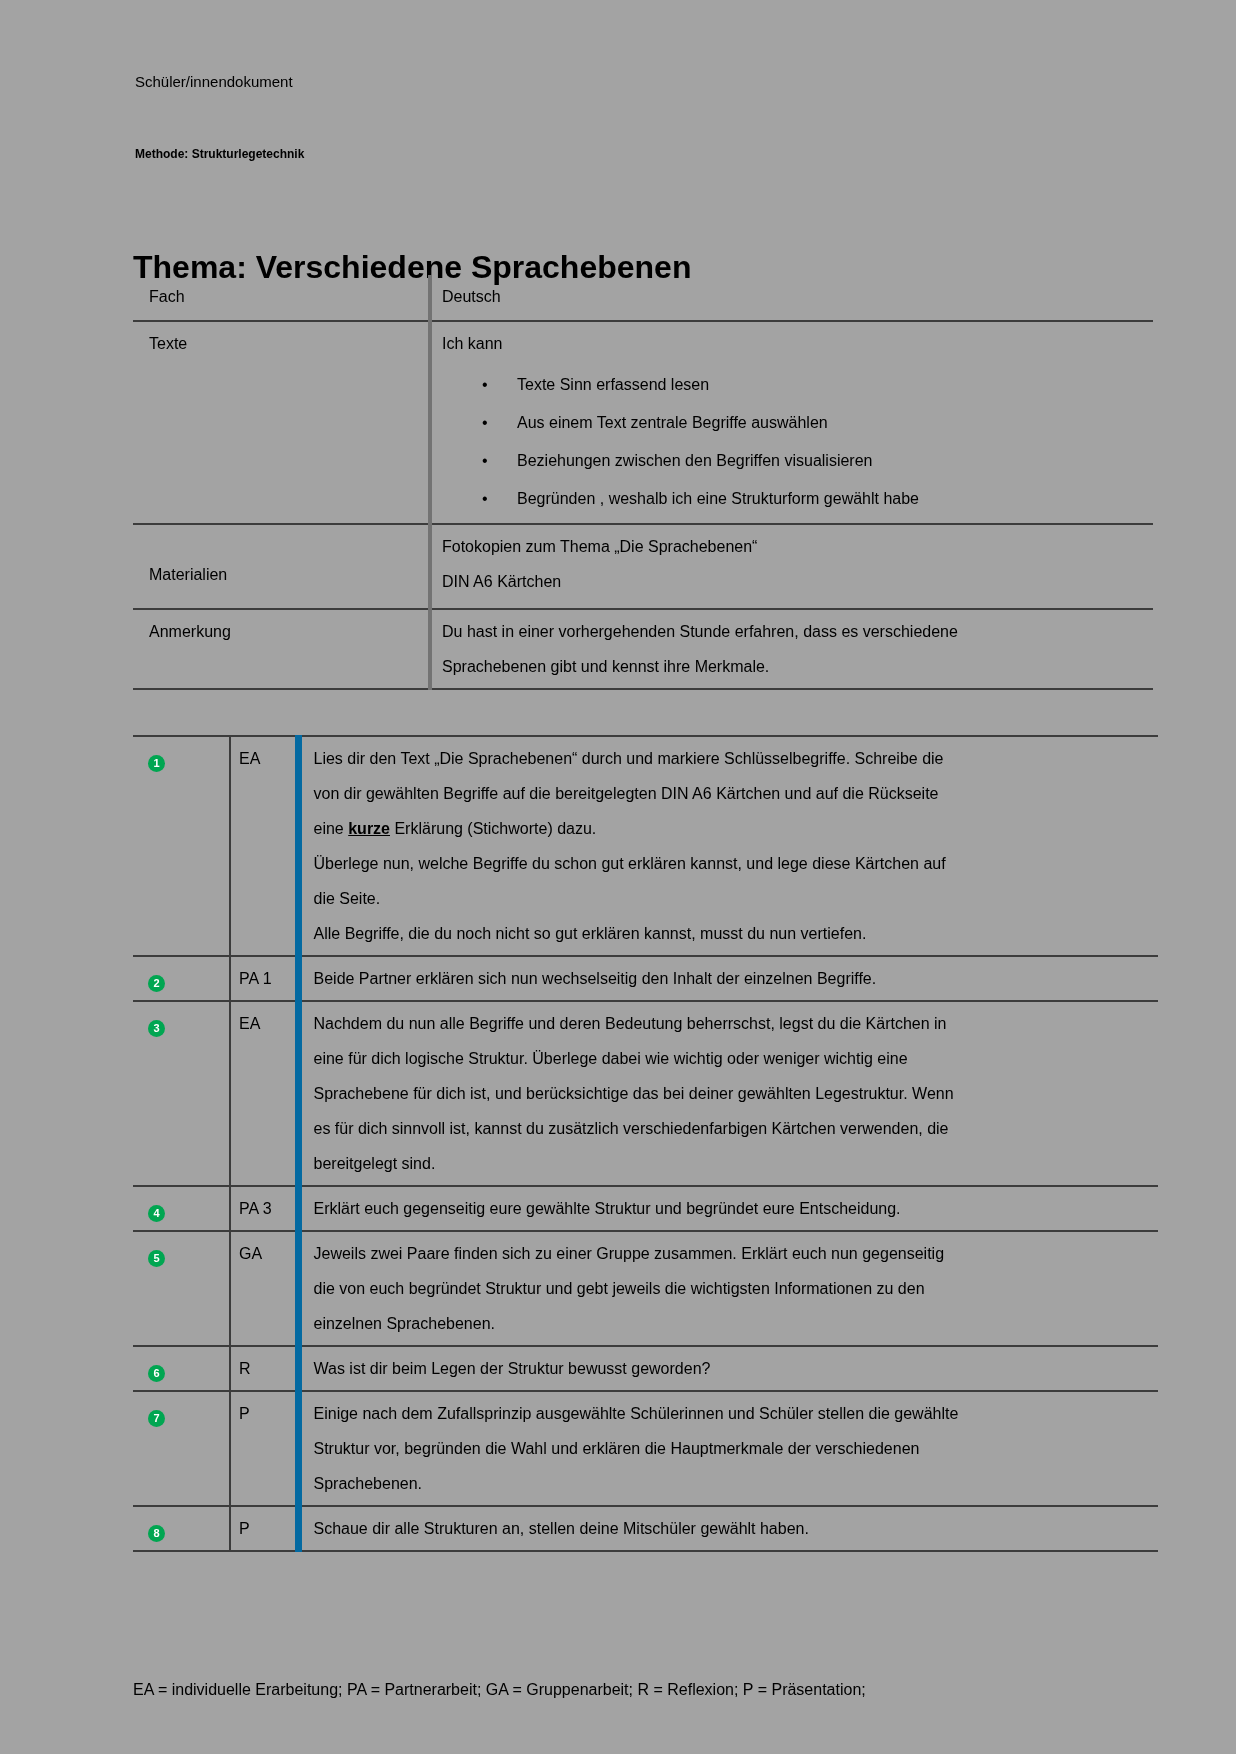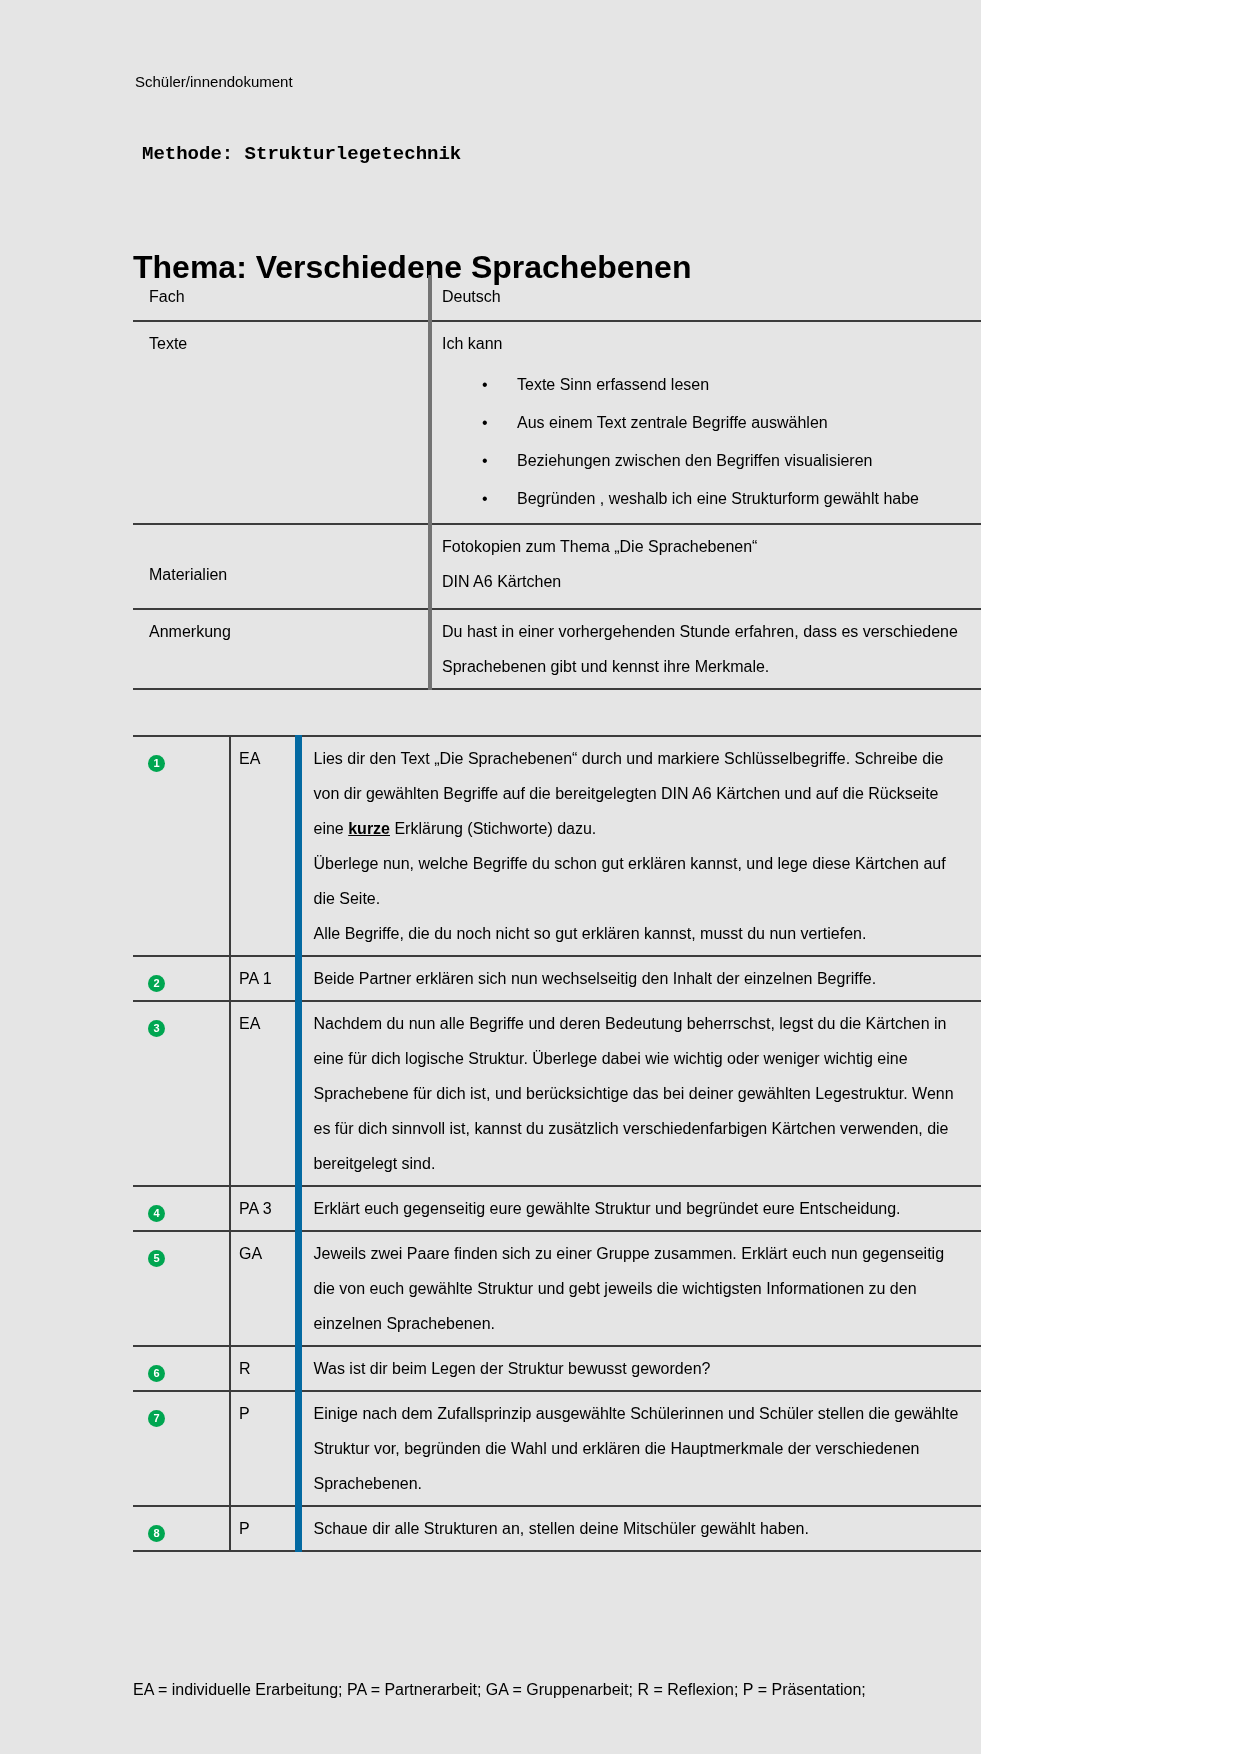--- a/index.html
+++ b/index.html
@@ -1,38 +1,37 @@
 <!DOCTYPE html>
 <html><head>
 <meta charset="utf-8">
 <style>
   * { margin: 0; padding: 0; box-sizing: border-box; }
   html, body { background: #ffffff; }
   .page {
     position: relative;
-    width: 981px;
+    width: 1236px;
     height: 1754px;
-    background: #e5e5e5;
+    background: #a3a3a3;
     font-family: "Liberation Sans", "DejaVu Sans", sans-serif;
     color: #000000;
     overflow: hidden;
   }
   .doc-type {
     position: absolute;
     left: 135px; top: 72px;
     font-size: 15px;
     line-height: 20px;
   }
   .method-heading {
     position: absolute;
-    left: 142px; top: 142px;
-    font-size: 19px;
+    left: 135px; top: 142px;
+    font-size: 12px;
     font-weight: bold;
     line-height: 24px;
-    font-family: Liberation Mono, monospace;
   }
   .topic-heading {
     position: absolute;
     left: 133px; top: 200px;
     font-size: 32px;
     font-weight: bold;
     line-height: 38px;
     margin-top: 48px;
   }
   table { border-collapse: collapse; table-layout: fixed; }
@@ -187,21 +186,21 @@
     </tr>
     <tr>
       <td class="num-cell"><span class="step-circle">4</span></td>
       <td class="code-cell">PA 3</td>
       <td class="text-cell pre">Erklärt euch gegenseitig eure gewählte Struktur und begründet eure Entscheidung.</td>
     </tr>
     <tr>
       <td class="num-cell"><span class="step-circle">5</span></td>
       <td class="code-cell">GA</td>
       <td class="text-cell pre">Jeweils zwei Paare finden sich zu einer Gruppe zusammen. Erklärt euch nun gegenseitig
-die von euch gewählte Struktur und gebt jeweils die wichtigsten Informationen zu den
+die von euch begründet Struktur und gebt jeweils die wichtigsten Informationen zu den
 einzelnen Sprachebenen.</td>
     </tr>
     <tr>
       <td class="num-cell"><span class="step-circle">6</span></td>
       <td class="code-cell">R</td>
       <td class="text-cell pre">Was ist dir beim Legen der Struktur bewusst geworden?</td>
     </tr>
     <tr>
       <td class="num-cell"><span class="step-circle">7</span></td>
       <td class="code-cell">P</td>

